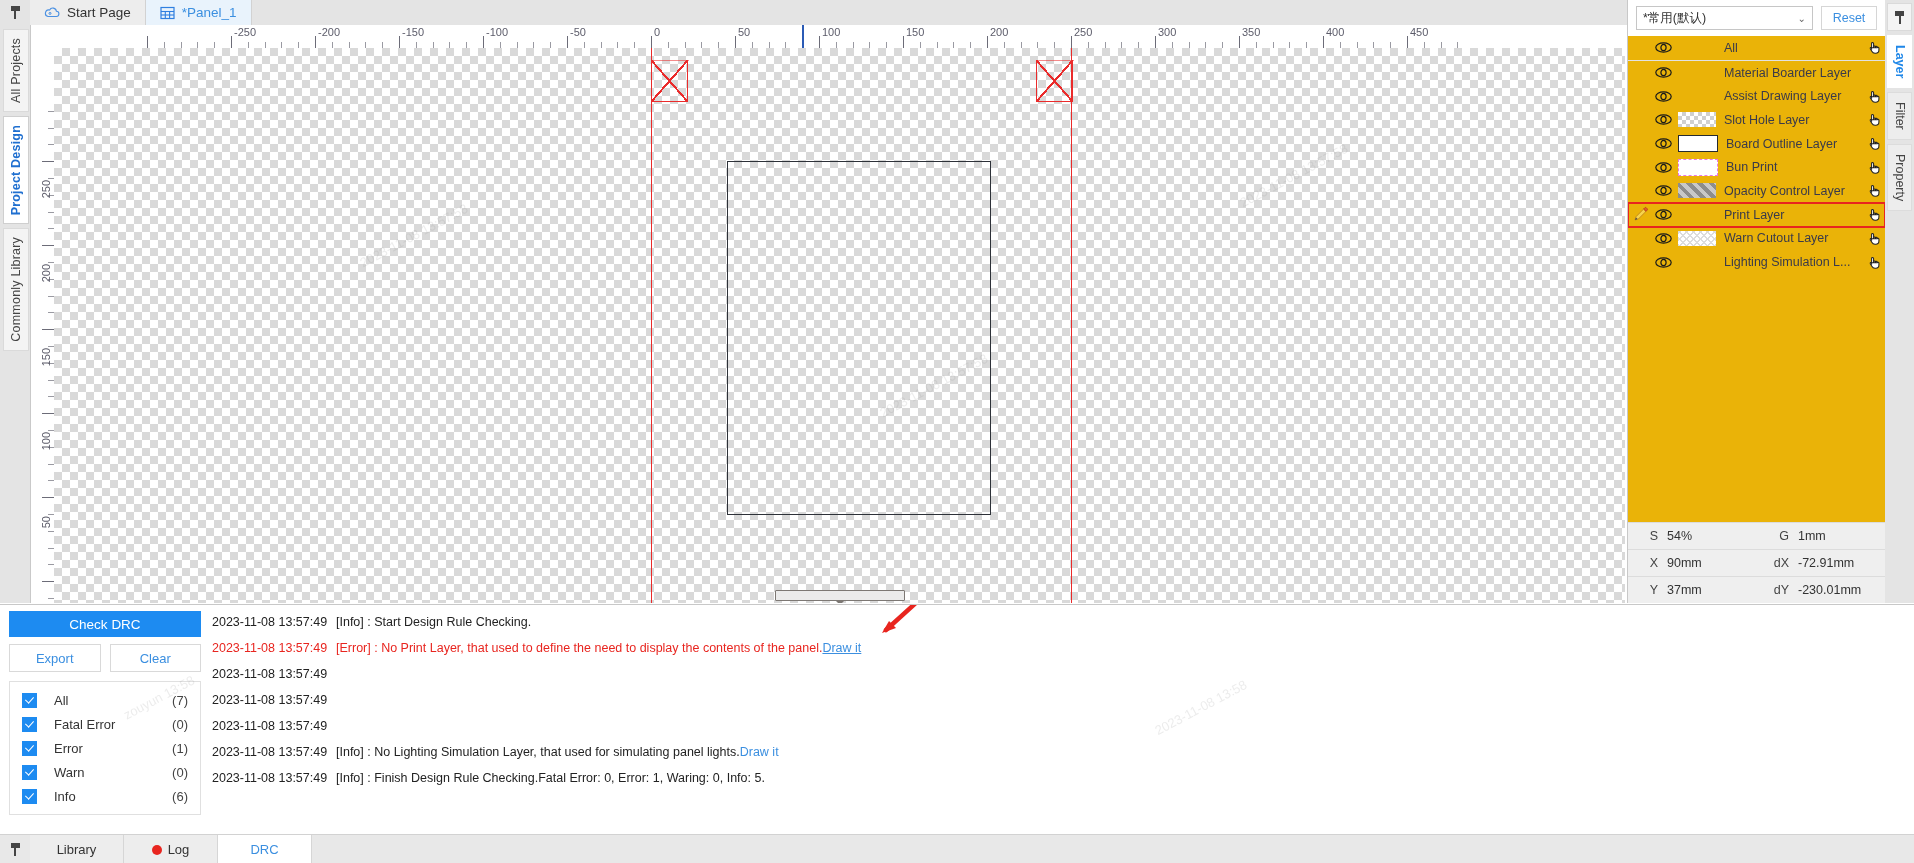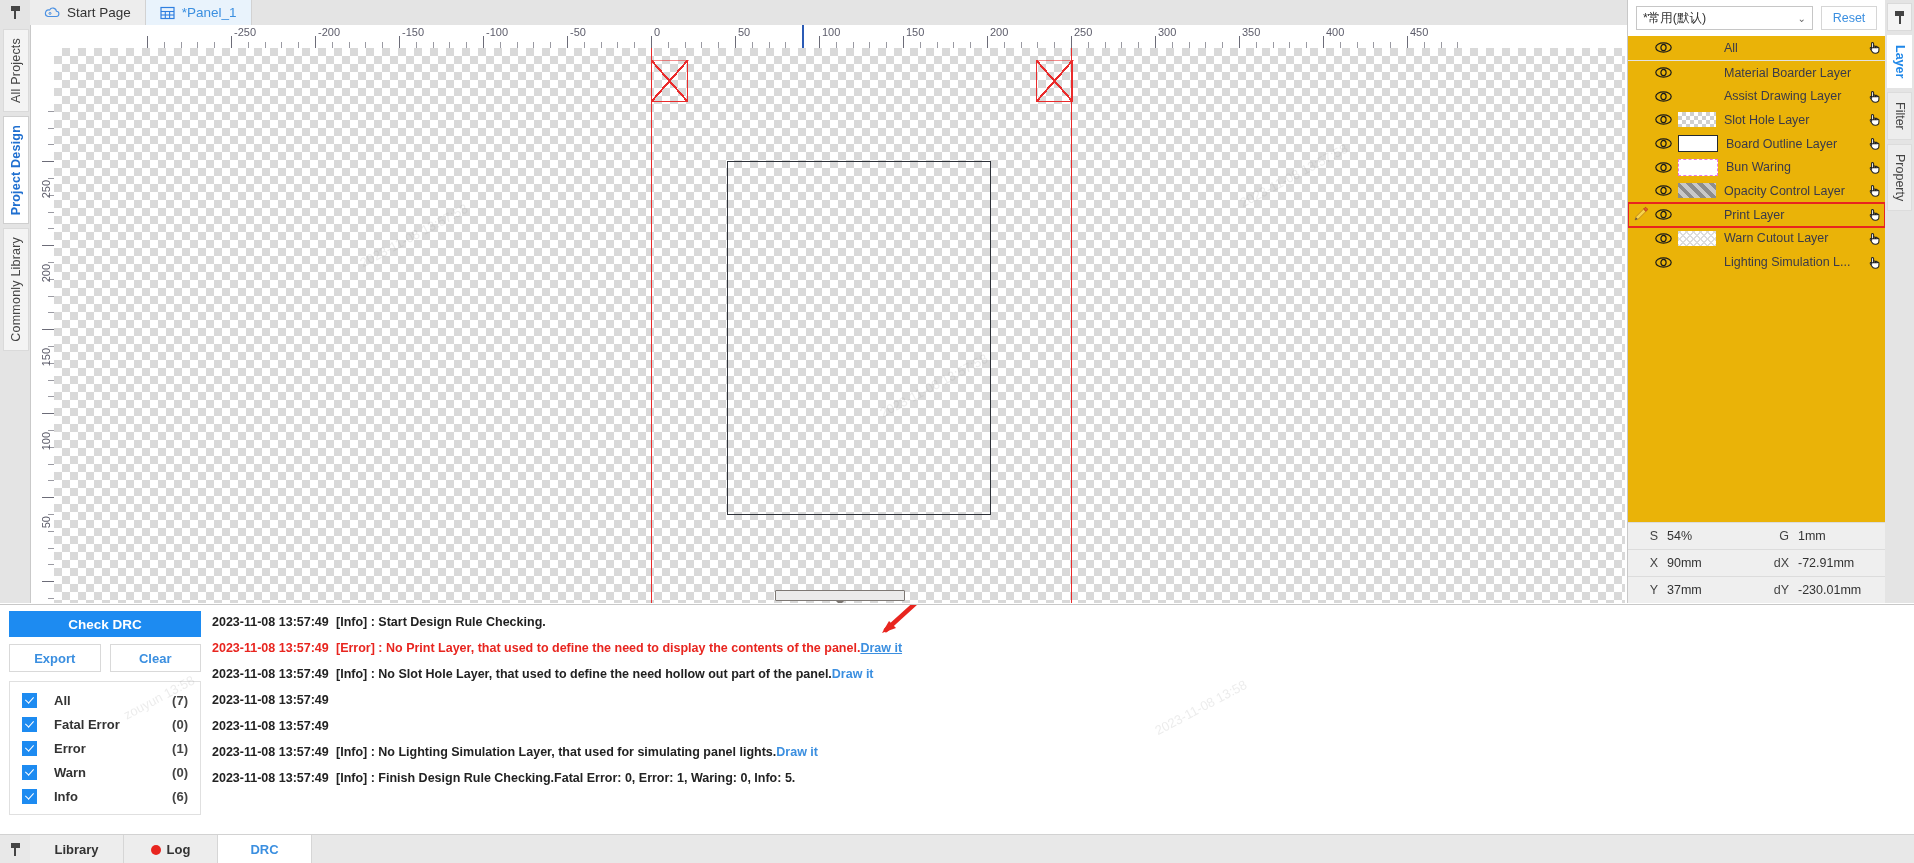--- a/index.html
+++ b/index.html
@@ -107,21 +107,21 @@
   .rightdock{position:absolute;left:1885px;top:0;width:29px;height:603px;background:#e4e4e4;}
   .rpin{width:23px;height:26px;margin:3px auto 0;background:#f4f4f4;border:1px solid #dadada;
     display:flex;align-items:center;justify-content:center;}
   .rtab{width:23px;margin:4px auto 0;background:#ededed;border:1px solid #dcdcdc;
     display:flex;align-items:center;justify-content:center;}
   .rtab span{writing-mode:vertical-rl;font-size:12.5px;color:#444;padding:9px 0;white-space:nowrap;}
   .rtab.sel{background:#fff;border-color:transparent;}
   .rtab.sel span{color:#1f87e8;font-weight:bold;}
 
   
-  .bottom{position:absolute;left:0;top:604px;width:1914px;height:259px;background:#fff;border-top:1px solid #c8c8c8;font-weight:bold;}
+  .bottom{position:absolute;left:0;top:604px;width:1914px;height:259px;background:#fff;border-top:1px solid #c8c8c8;}
   .drcleft{position:absolute;left:0;top:0;width:210px;height:223px;padding:6px 9px 0 9px;box-sizing:border-box;}
   .btn-check{height:26px;background:#1d8bf1;color:#fff;font-size:13.5px;display:flex;
     align-items:center;justify-content:center;}
   .btnrow{display:flex;gap:9px;margin-top:7px;}
   .btn-sec{flex:1;height:26px;border:1px solid #d9d9d9;background:#fff;color:#3b8fe0;
     font-size:13px;display:flex;align-items:center;justify-content:center;}
   .filterbox{margin-top:9px;border:1px solid #e0e0e0;padding:6px 0;}
   .frow{height:24px;display:flex;align-items:center;padding:0 12px 0 12px;font-size:13px;color:#333;}
   .cb{width:13px;height:13px;background:#1d8bf1;border:1px solid #1d8bf1;position:relative;flex:0 0 auto;}
   .cb:after{content:"";position:absolute;left:3.5px;top:1px;width:4px;height:7px;
@@ -430,21 +430,21 @@
           </span>
         </div>
         <div class="lrow">
           <span class="eye">
             <svg width="17" height="11" viewBox="0 0 17 11">
               <ellipse cx="8.5" cy="5.5" rx="7.7" ry="4.7" fill="none" stroke="#1a1a1a" stroke-width="1.2"></ellipse>
               <ellipse cx="8.5" cy="5.5" rx="2.6" ry="3.1" fill="none" stroke="#1a1a1a" stroke-width="1.2"></ellipse>
             </svg>
           </span>
           <span class="sw sw-bun"></span>
-          <span class="lname">Bun Waring</span>
+          <span class="lname">Bun Print</span>
           <span class="hand">
             <svg width="15" height="15" viewBox="0 0 15 15">
               <path d="M4.6 9.6V3.4a1 1 0 0 1 2 0v4.1m0-.6a.9.9 0 0 1 1.8 0v.8m0-.5a.9.9 0 0 1 1.8 0v1m0-.4a.9.9 0 0 1 1.7 0v2.3c0 2-1.3 3.2-3.2 3.2H8c-1.8 0-2.5-.7-3.2-2L3.3 8.7a1 1 0 0 1 1.6-1.1z" fill="#fff" stroke="#222" stroke-width="1.05" stroke-linejoin="round"></path>
             </svg>
           </span>
         </div>
         <div class="lrow">
           <span class="eye">
             <svg width="17" height="11" viewBox="0 0 17 11">
               <ellipse cx="8.5" cy="5.5" rx="7.7" ry="4.7" fill="none" stroke="#1a1a1a" stroke-width="1.2"></ellipse>
@@ -598,21 +598,20 @@
     <div class="logrow">
           <span class="logts">2023-11-08 13:57:49</span>
           <span class="logtxt">[Info] : Start Design Rule Checking.</span>
         </div>
         <div class="logrow err">
           <span class="logts">2023-11-08 13:57:49</span>
           <span class="logtxt">[Error] : No Print Layer, that used to define the need to display the contents of the panel.<span class="drawit ul">Draw it</span></span>
         </div>
         <div class="logrow">
           <span class="logts">2023-11-08 13:57:49</span>
-          <span class="logtxt">[Info] : No Slot Hole Layer, that used to define the need hollow out part of the panel.<span class="drawit">Draw it</span></span>
         </div>
         <div class="logrow">
           <span class="logts">2023-11-08 13:57:49</span>
         </div>
         <div class="logrow">
           <span class="logts">2023-11-08 13:57:49</span>
         </div>
         <div class="logrow">
           <span class="logts">2023-11-08 13:57:49</span>
           <span class="logtxt">[Info] : No Lighting Simulation Layer, that used for simulating panel lights.<span class="drawit">Draw it</span></span>

